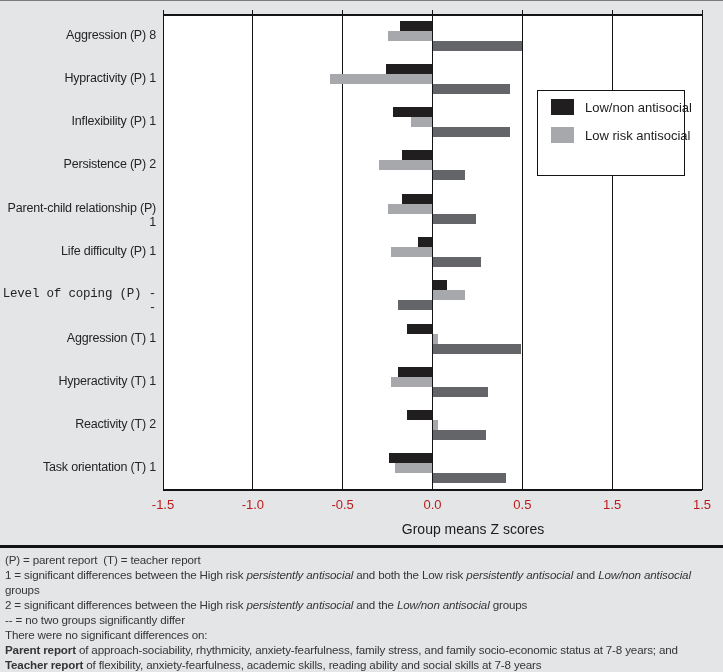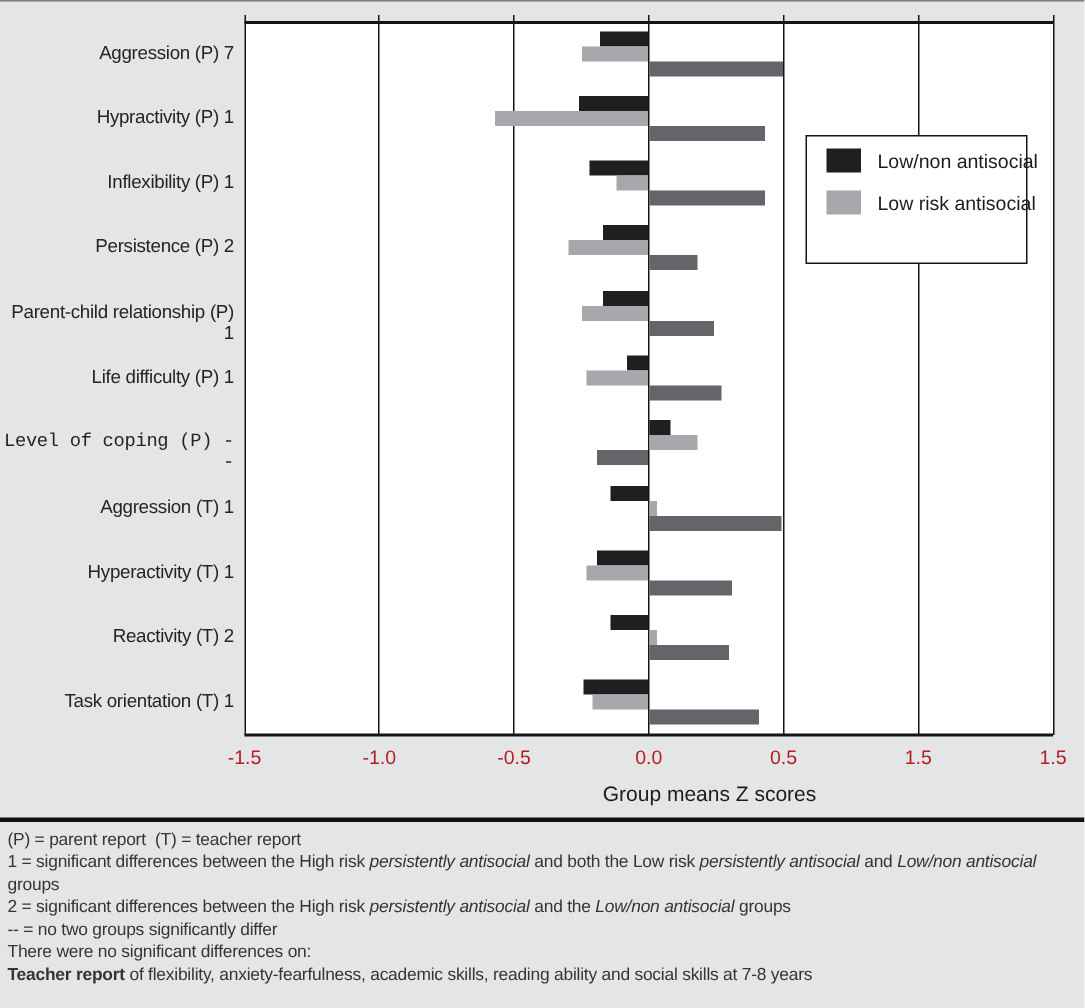--- a/index.html
+++ b/index.html
@@ -86,21 +86,21 @@
       <div class="bar" style="left: 432.5px; width: 55.6967px; top: 386.818px; background: rgb(100, 101, 104);"></div>
       <div class="bar" style="left: 407.347px; width: 25.1533px; top: 410.091px; background: rgb(33, 30, 31);"></div>
       <div class="bar" style="left: 432.5px; width: 5.39px; top: 420.091px; background: rgb(166, 168, 171);"></div>
       <div class="bar" style="left: 432.5px; width: 53.9px; top: 430.091px; background: rgb(100, 101, 104);"></div>
       <div class="bar" style="left: 389.38px; width: 43.12px; top: 453.364px; background: rgb(33, 30, 31);"></div>
       <div class="bar" style="left: 394.77px; width: 37.73px; top: 463.364px; background: rgb(166, 168, 171);"></div>
       <div class="bar" style="left: 432.5px; width: 73.6633px; top: 473.364px; background: rgb(100, 101, 104);"></div>
     </div>
   <div id="plot-bottom-axis" style="left: 163px; top: 489px; width: 539px; background: rgb(20, 20, 20);"></div>
   <div id="ylabels-layer">
-      <div class="y-label" style="width: 156px; top: 27.6364px;">Aggression (P) 7</div>
+      <div class="y-label" style="width: 156px; top: 27.6364px;">Aggression (P) 8</div>
       <div class="y-label" style="width: 156px; top: 70.9091px;">Hypractivity (P) 1</div>
       <div class="y-label" style="width: 156px; top: 114.182px;">Inflexibility (P) 1</div>
       <div class="y-label" style="width: 156px; top: 157.455px;">Persistence (P) 2</div>
       <div class="y-label" style="width: 156px; top: 200.727px;">Parent-child relationship (P) 1</div>
       <div class="y-label" style="width: 156px; top: 244px;">Life difficulty (P) 1</div>
       <div class="y-label" style="width: 156px; top: 287.273px; font-family: Liberation Mono, monospace;">Level of coping (P) --</div>
       <div class="y-label" style="width: 156px; top: 330.545px;">Aggression (T) 1</div>
       <div class="y-label" style="width: 156px; top: 373.818px;">Hyperactivity (T) 1</div>
       <div class="y-label" style="width: 156px; top: 417.091px;">Reactivity (T) 2</div>
       <div class="y-label" style="width: 156px; top: 460.364px;">Task orientation (T) 1</div>
@@ -125,15 +125,16 @@
         <div class="legend-label">Low risk antisocial</div>
       </div>
     </div>
   <div id="footnote-separator" style="top: 545px;"></div>
   <div id="footnotes" style="top: 552px;">
       <div class="footnote-line"><span>(P) = parent report  (T) = teacher report</span></div>
       <div class="footnote-line"><span>1 = significant differences between the High risk </span><span class="fn-i">persistently antisocial</span><span> and both the Low risk </span><span class="fn-i">persistently antisocial</span><span> and </span><span class="fn-i">Low/non antisocial</span><span> groups</span></div>
       <div class="footnote-line"><span>2 = significant differences between the High risk </span><span class="fn-i">persistently antisocial</span><span> and the </span><span class="fn-i">Low/non antisocial</span><span> groups</span></div>
       <div class="footnote-line"><span>-- = no two groups significantly differ</span></div>
       <div class="footnote-line"><span>There were no significant differences on:</span></div>
+      <div class="footnote-line"><span class="fn-b">Parent report</span><span> of approach-sociability, rhythmicity, anxiety-fearfulness, family stress, and family socio-economic status at 7-8 years; and</span></div>
       <div class="footnote-line"><span class="fn-b">Teacher report</span><span> of flexibility, anxiety-fearfulness, academic skills, reading ability and social skills at 7-8 years</span></div>
     </div>
 </div>
 
 </body></html>

